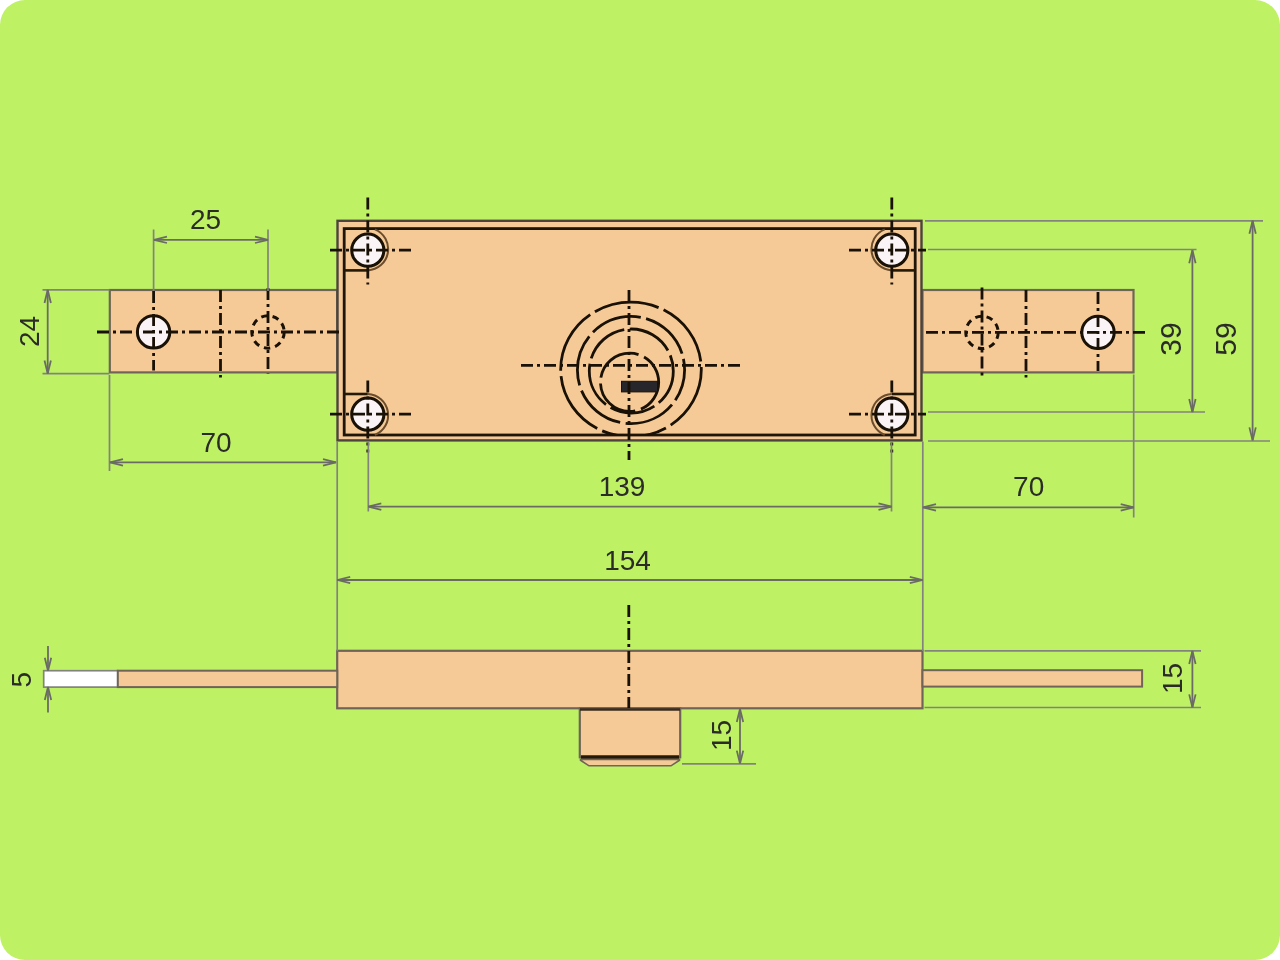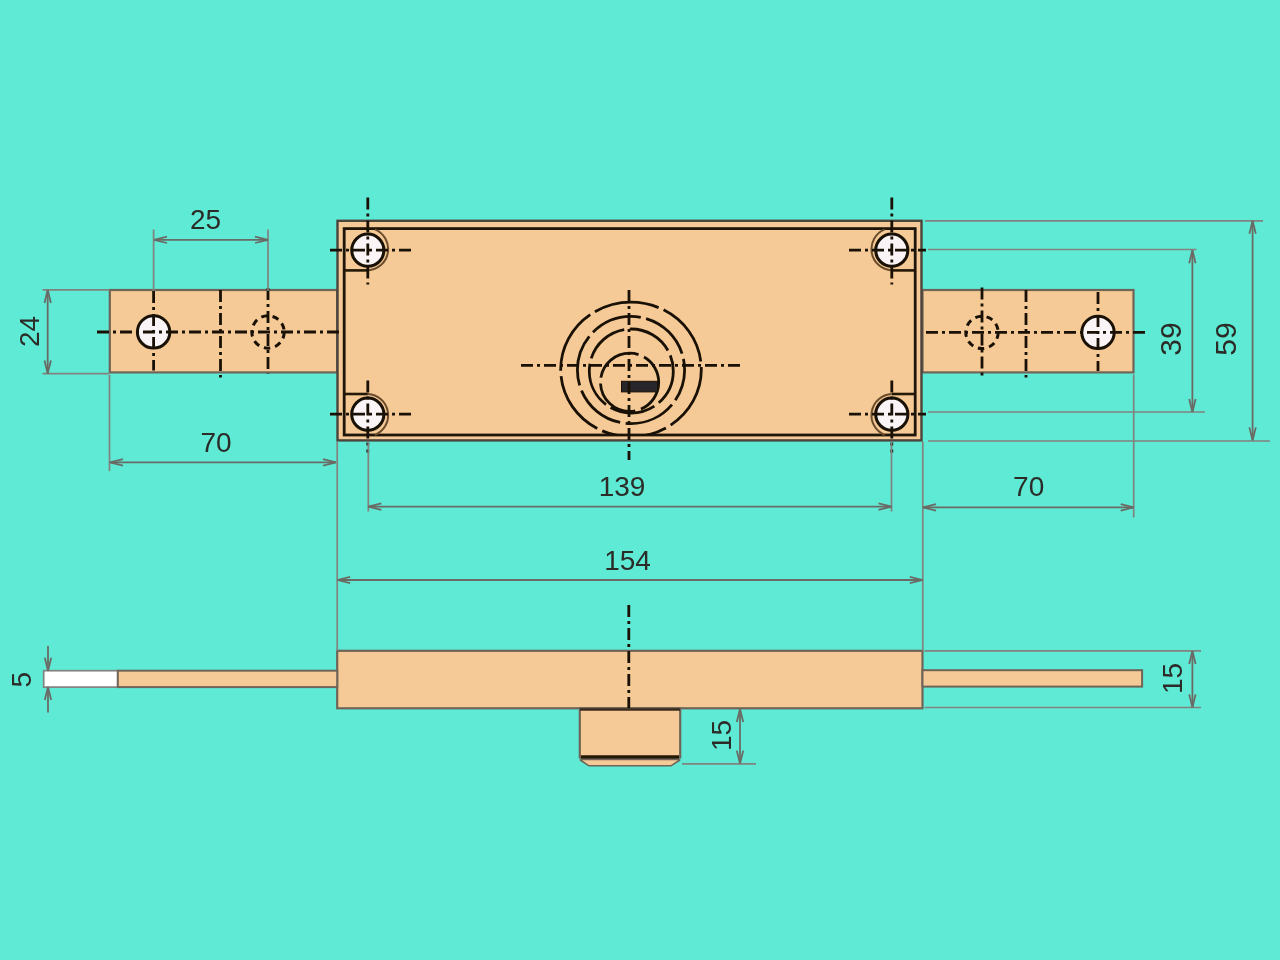--- a/index.html
+++ b/index.html
@@ -1,16 +1,16 @@
 <!DOCTYPE html>
 <html><head>
 <meta charset="utf-8">
 <style>
   html,body{margin:0;padding:0;background:#ffffff;}
-  .page{width:1280px;height:960px;position:relative;overflow:hidden;background:#5eead4;}
+  .page{width:1280px;height:960px;position:relative;overflow:hidden;background:#bef264;border-radius:25px;}
   svg{position:absolute;top:0;left:0;filter:blur(0.55px);}
   text{font-family:"Liberation Sans",sans-serif;fill:#2b2b28;}
 </style>
 </head>
 <body>
 <div class="page">
 <svg width="1280" height="960" viewBox="0 0 1280 960">
   <defs>
     <clipPath id="bodyclip">
           <rect x="344" y="228" width="571.5" height="207.5"></rect>

